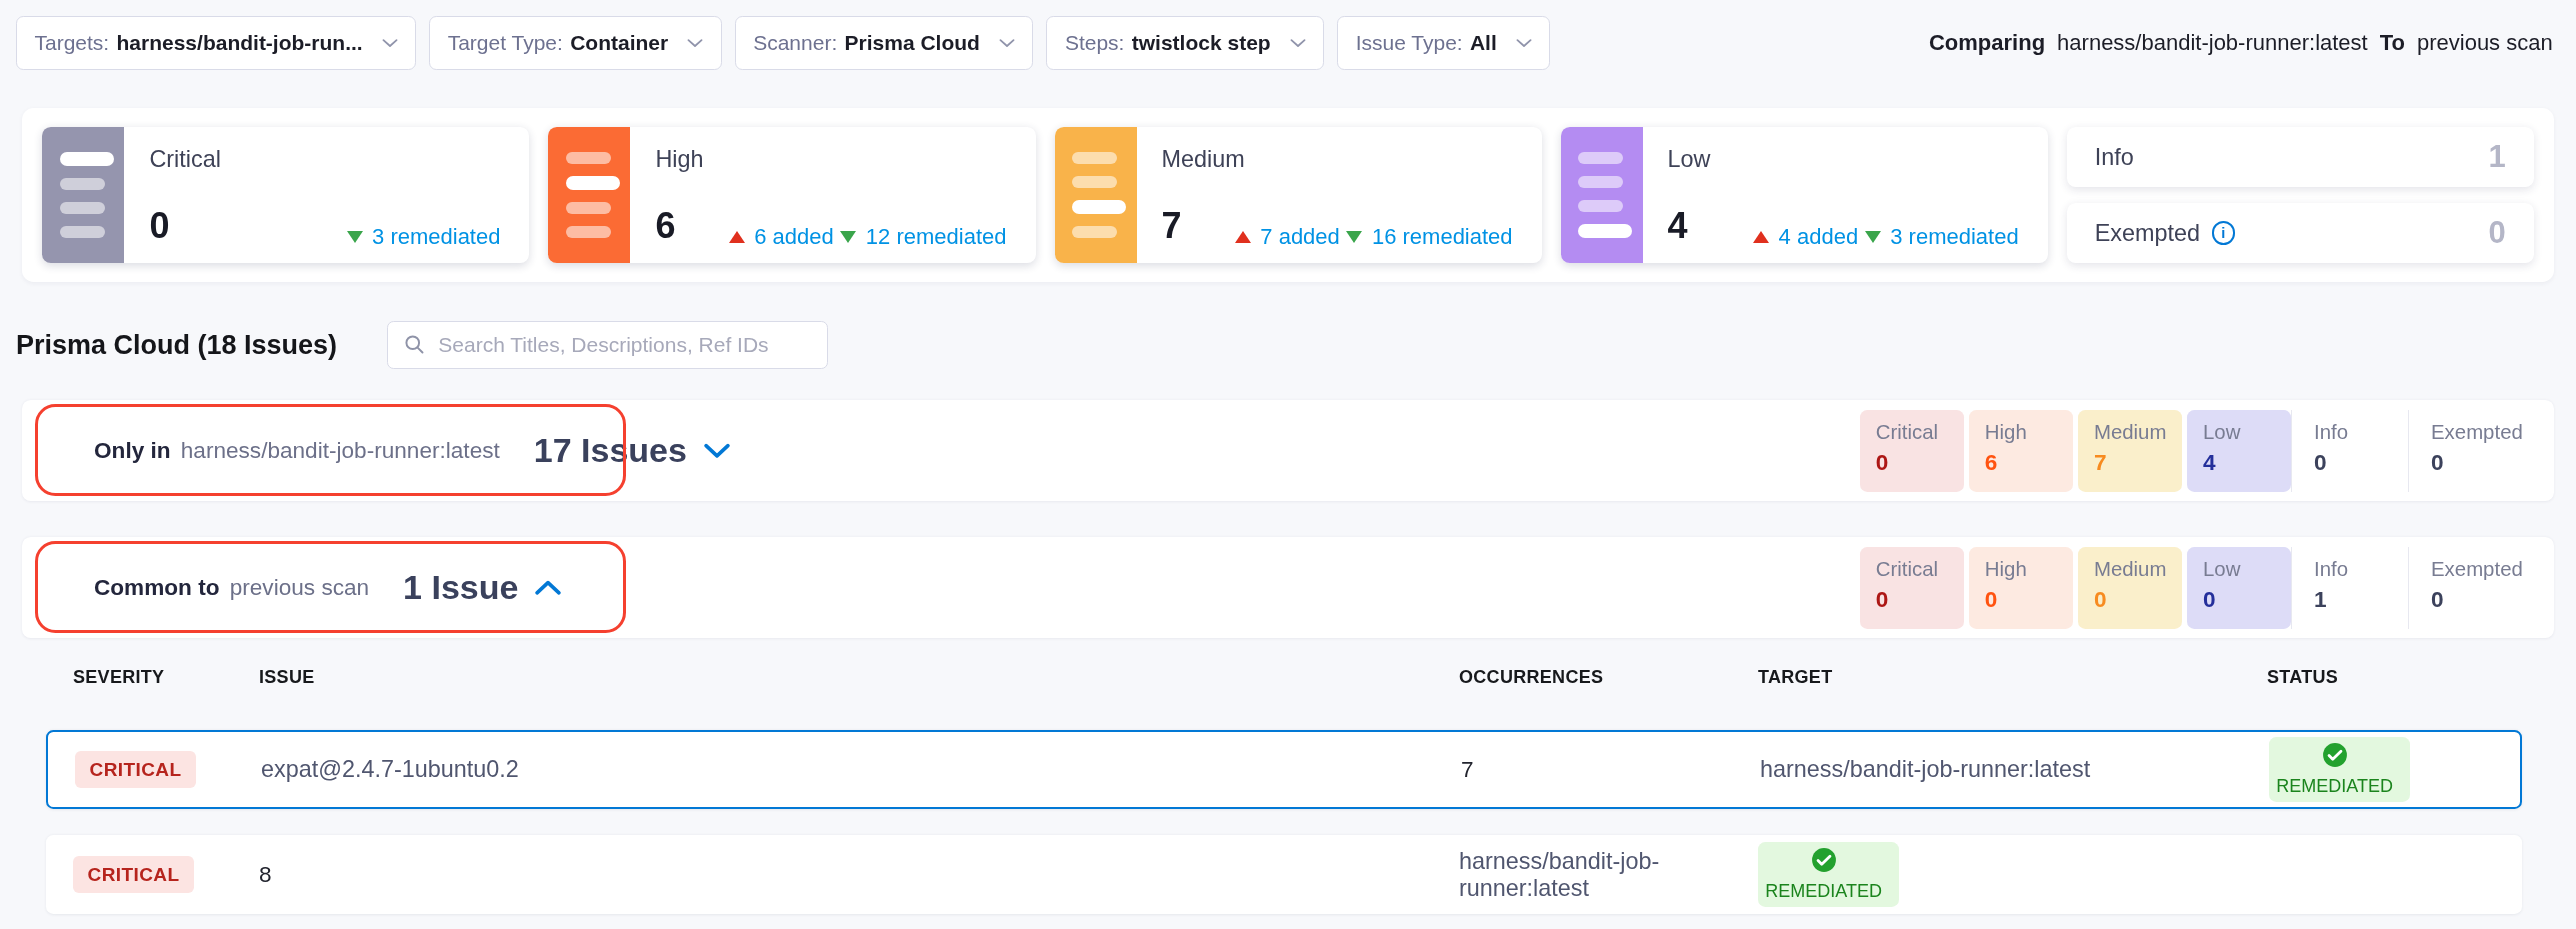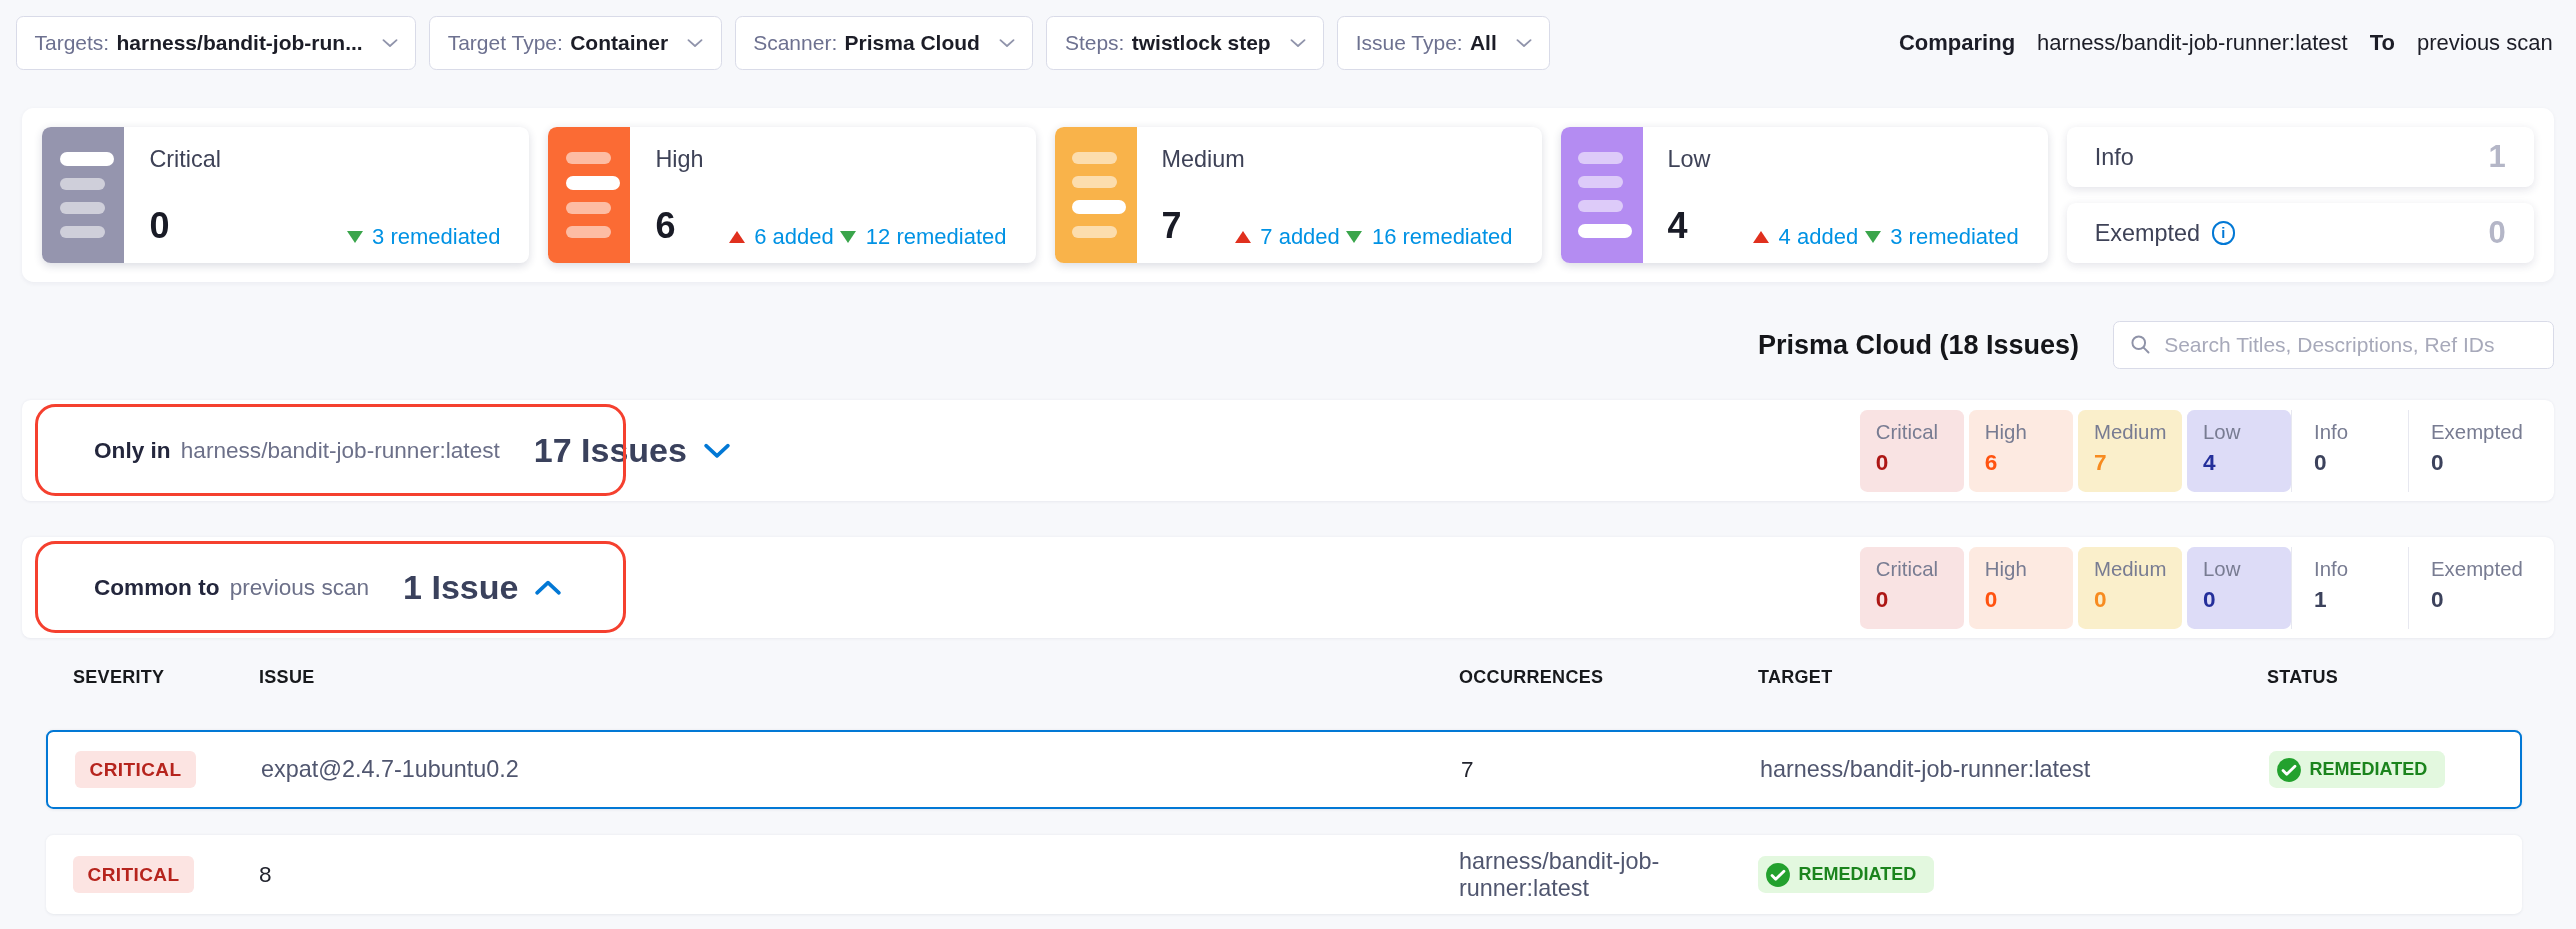--- a/index.html
+++ b/index.html
@@ -14,21 +14,21 @@
   
   .filter-bar { display:flex; align-items:center; gap:13px; padding:16px 20.4px 0 16px; }
   .pill {
     display:flex; align-items:center; height:54px; padding:0 17.5px;
     background:#fff; border:1.5px solid #d9dbe8; border-radius:7.3px;
     font-size:21px; cursor:pointer; white-space:nowrap;
   }
   .pill .lbl { color:#6d7190; }
   .pill .val { color:#1c1d27; font-weight:700; margin-left:7.3px; }
   .pill .chev { margin-left:19px; display:flex; }
-  .comparing { margin-left:auto; display:flex; align-items:center; gap:22px; font-size:22px; color:#1c1d27; padding-right:2.9px; white-space:nowrap; }
+  .comparing { margin-left:auto; display:flex; align-items:center; gap:12px; font-size:22px; color:#1c1d27; padding-right:2.9px; white-space:nowrap; }
   .comparing .b { font-weight:700; }
 
   
   .cards-strip {
     margin:38px 22px 0; height:174px; background:#fff; border-radius:11.7px;
     padding:19px 20.4px; display:flex; gap:19px;
     box-shadow:0 1.5px 4.4px rgba(40,45,80,0.05);
   }
   .sev-card {
     flex:1; background:#fff; border-radius:8.8px; overflow:hidden; position:relative;
@@ -57,21 +57,21 @@
   .mini-label { font-size:23.4px; color:#3e4257; display:flex; align-items:center; }
   .mini-count { font-size:31px; font-weight:700; color:#b4b6c7; }
   .info-circle {
     width:23.4px; height:23.4px; border:2.2px solid #0278d5; border-radius:50%;
     display:inline-flex; align-items:center; justify-content:center;
     color:#0278d5; font-size:14.6px; font-weight:700; margin-left:11.7px;
   }
   .info-circle::before { content:"i"; }
 
   
-  .section-head { display:flex; align-items:center; gap:34px; margin:39px 22px 0 16px;justify-content:flex-end; }
+  .section-head { display:flex; align-items:center; gap:50px; margin:39px 22px 0 16px; }
   .section-title { font-size:27px; font-weight:700; color:#15161a; white-space:nowrap; }
   .search-box {
     width:441px; height:48px; background:#fff; border:1.5px solid #d9dbe8; border-radius:6.6px;
     display:flex; align-items:center; gap:10.2px; padding:0 14.6px;
   }
   .search-box input { border:none; outline:none; background:transparent; flex:1; font-size:21px; font-family:inherit; color:#333; }
   .search-box input::placeholder { color:#a7a9ba; }
 
   
   .band {
@@ -116,21 +116,21 @@
     display:inline-block; justify-self:start;
     background:#fce4e2; color:#b6241d; font-weight:700; font-size:19px;
     padding:7.3px 14.6px; border-radius:5.8px; letter-spacing:0.4px;
   }
   .issue-name  { font-size:23.4px; color:#50566f; }
   .occ         { font-size:22.6px; color:#22242e; }
   .target-name { font-size:23.4px; color:#50566f; }
   .status-pill {
     display:inline-flex; justify-self:start; align-items:center; gap:7.3px;
     background:#e3f8df; border-radius:7.3px; padding:5.8px 17.5px 5.8px 7.3px;
-    color:#1b841d; font-weight:700; font-size:18px; white-space:nowrap;
+    color:#1b841d; font-weight:400; font-size:18px; white-space:nowrap;flex-direction:column;
   }
 </style>
 </head>
 <body>
 
 <div class="filter-bar">
   <div class="pill">
     <span class="lbl">Targets:</span>
     <span class="val">harness/bandit-job-run...</span>
     <span class="chev">

